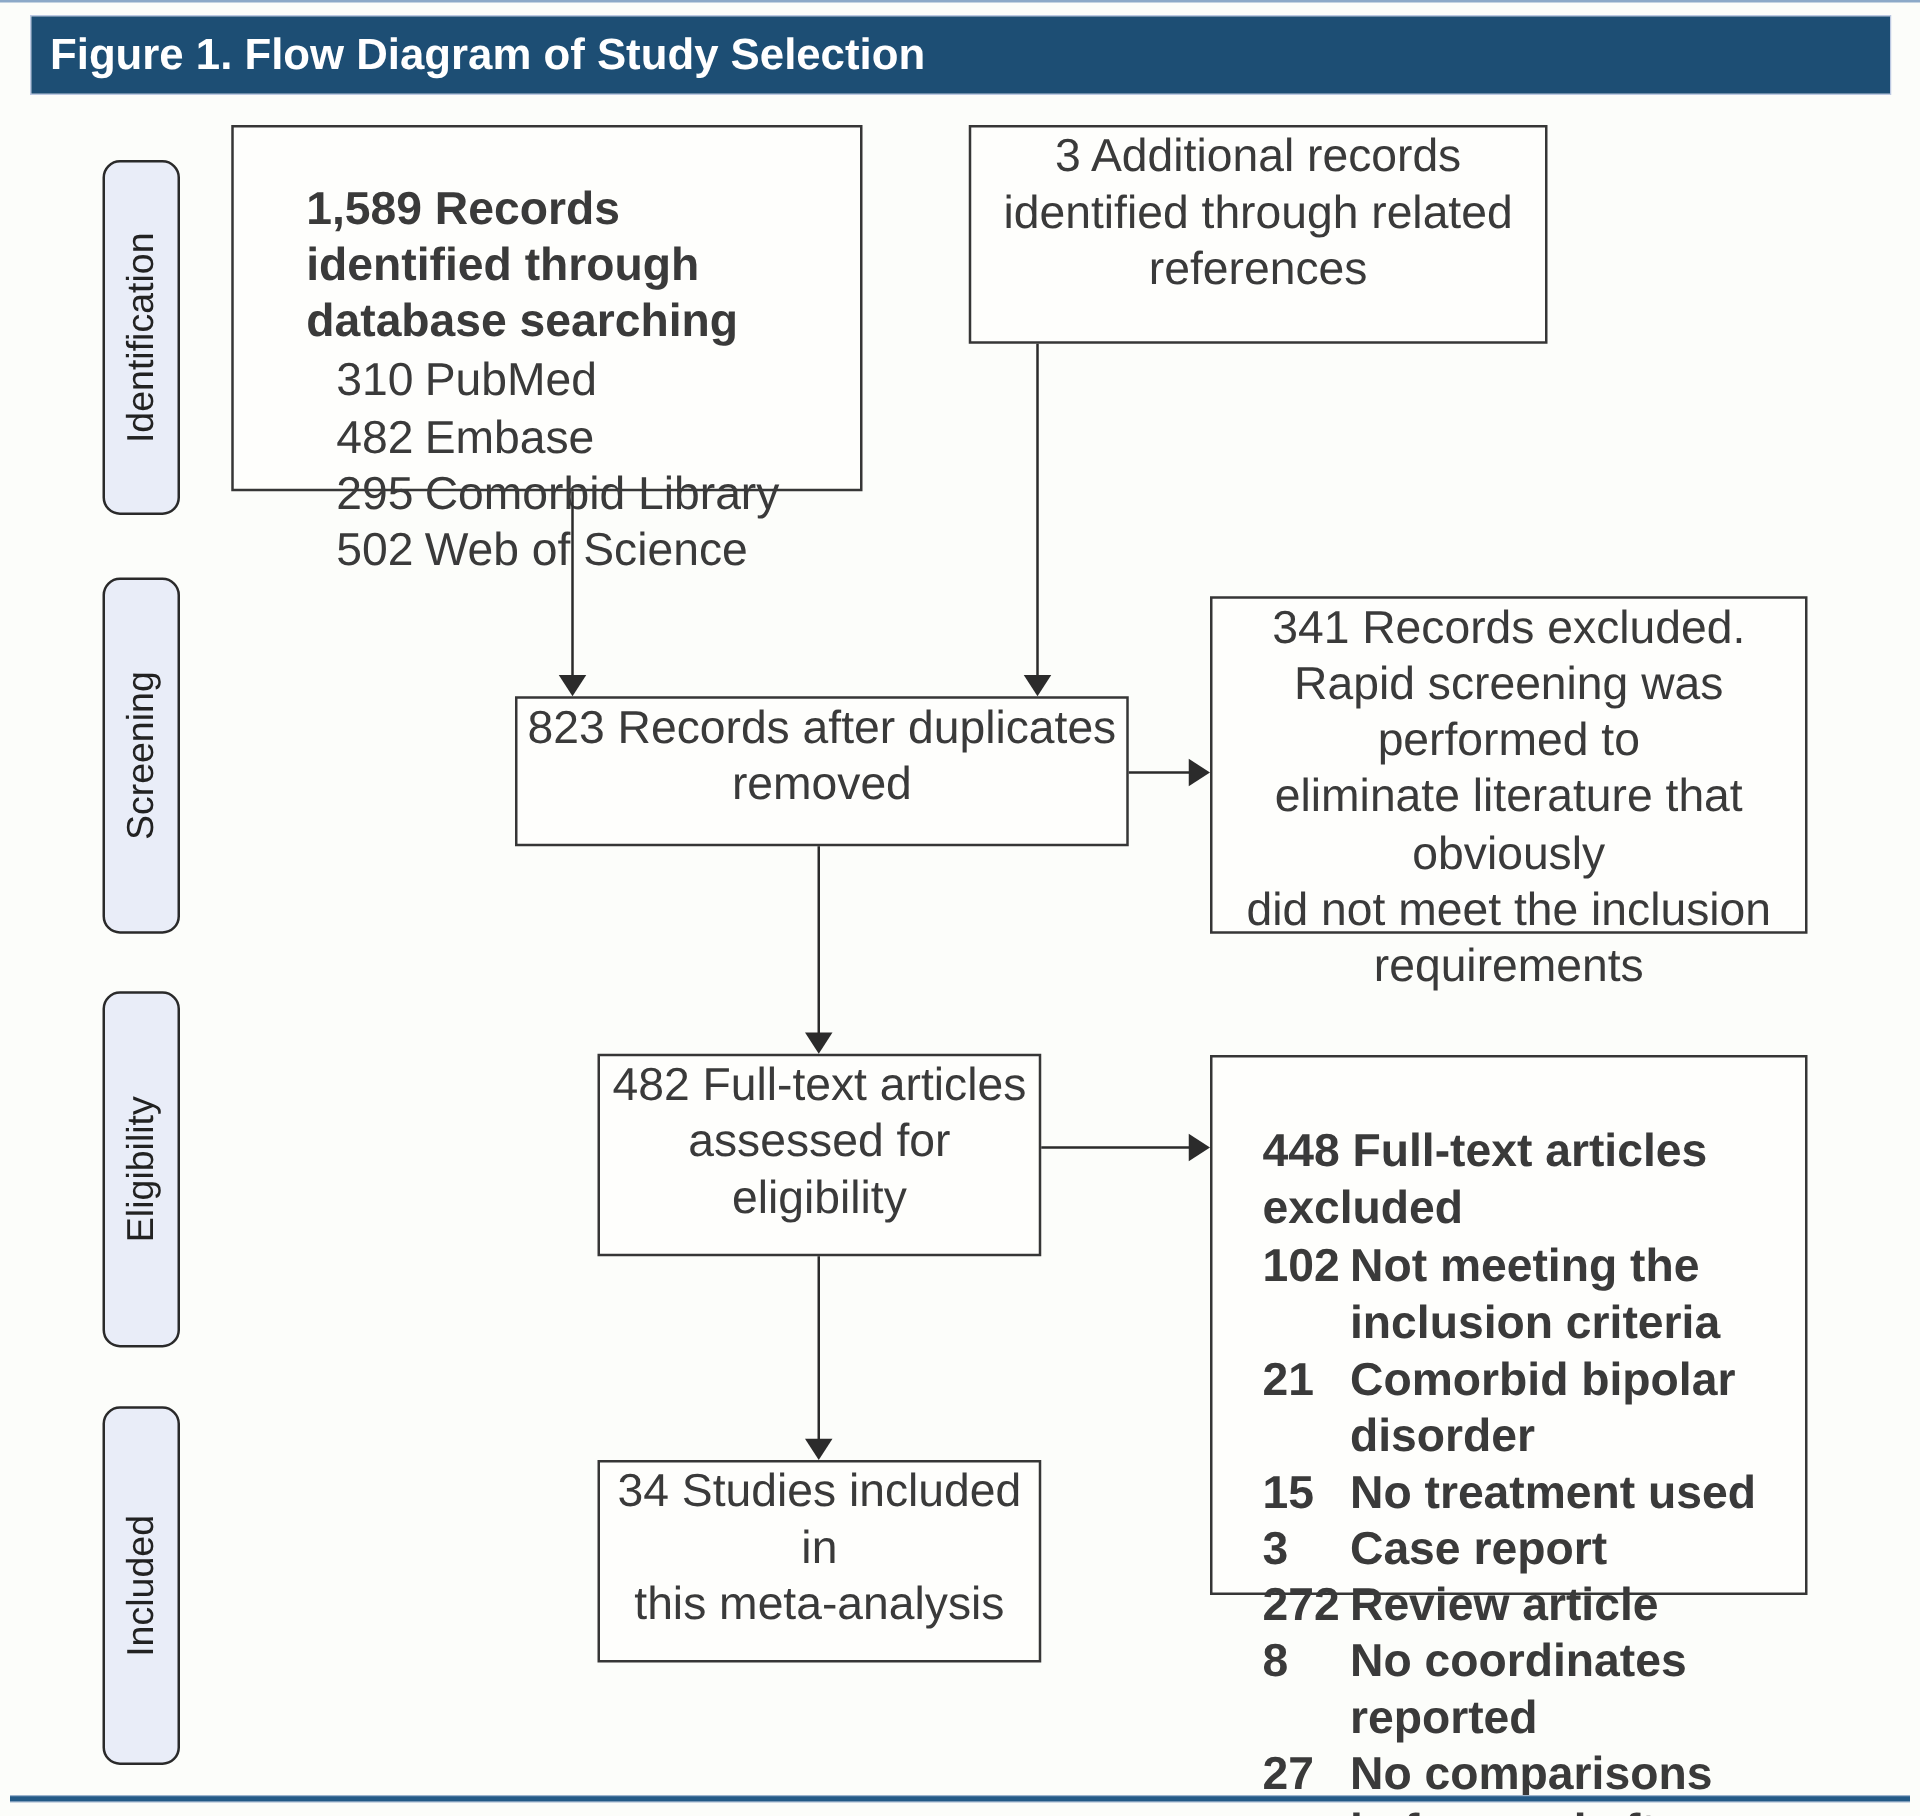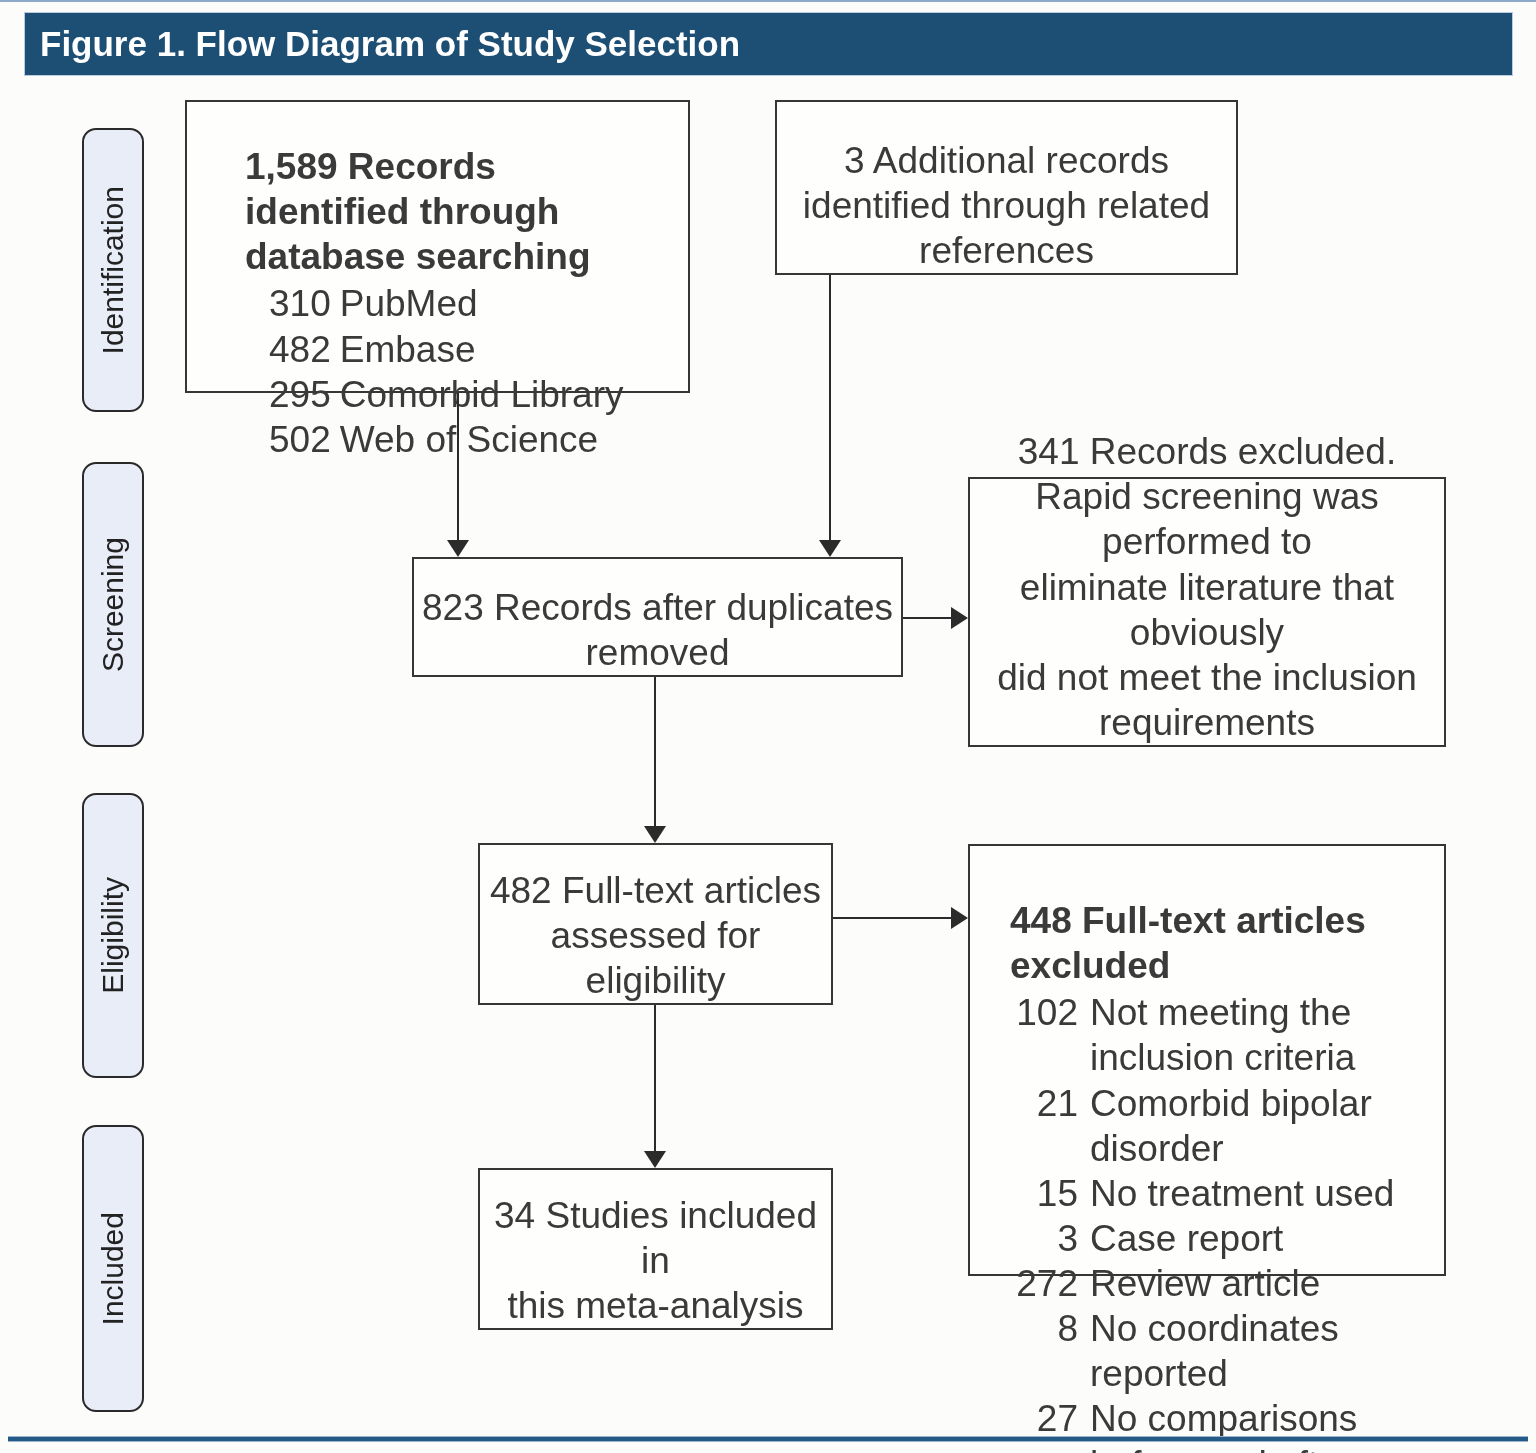--- a/index.html
+++ b/index.html
@@ -68,21 +68,21 @@
   .box {
     position: absolute;
     background: #fefefc;
     border: 2px solid #363636;
     font-size: 37px;
     line-height: 1.22;
     color: #3a3a3a;
   }
   .box.centered {
     display: flex;
-    align-items: flex-end;
+    align-items: flex-start;
     justify-content: center;
     text-align: center;
     white-space: pre-line;
   }
 
   .box-identified { left: 185px; top: 100px; width: 505px; height: 293px; padding: 42px 18px 0 58px; }
   .box-identified .box-heading { font-weight: bold; white-space: pre-line; margin-bottom: 2px; }
   .src-list { margin-left: 24px; }
   .src-item { display: block; }
   .src-count { display: inline; }
@@ -90,22 +90,22 @@
 
   .box-additional      { left: 775px; top: 100px; width: 463px; height: 175px; }
   .box-duplicates      { left: 412px; top: 557px; width: 491px; height: 120px; }
   .box-rec-excluded    { left: 968px; top: 477px; width: 478px; height: 270px; padding: 0 26px; }
   .box-ft-assessed     { left: 478px; top: 843px; width: 355px; height: 162px; }
   .box-included        { left: 478px; top: 1168px; width: 355px; height: 162px; }
 
   .box-ft-excluded { left: 968px; top: 844px; width: 478px; height: 432px; padding: 52px 14px 0 40px; }
   .box-ft-excluded .box-heading { font-weight: bold; margin-bottom: 2px; }
   .ftx-row { display: flex; align-items: flex-start; }
-  .ftx-count { width: 68px; text-align: right; flex: none; }
-  .ftx-reason { flex: 1; margin-left: 12px; }
+  .ftx-count { width: 68px; flex: none; font-weight: bold; }
+  .ftx-reason { flex: 1; margin-left: 2px; font-weight: bold; }
 
   
   .vline {
     position: absolute;
     width: 2px;
     background: #2b2b2b;
   }
   .hline {
     position: absolute;
     height: 2px;

